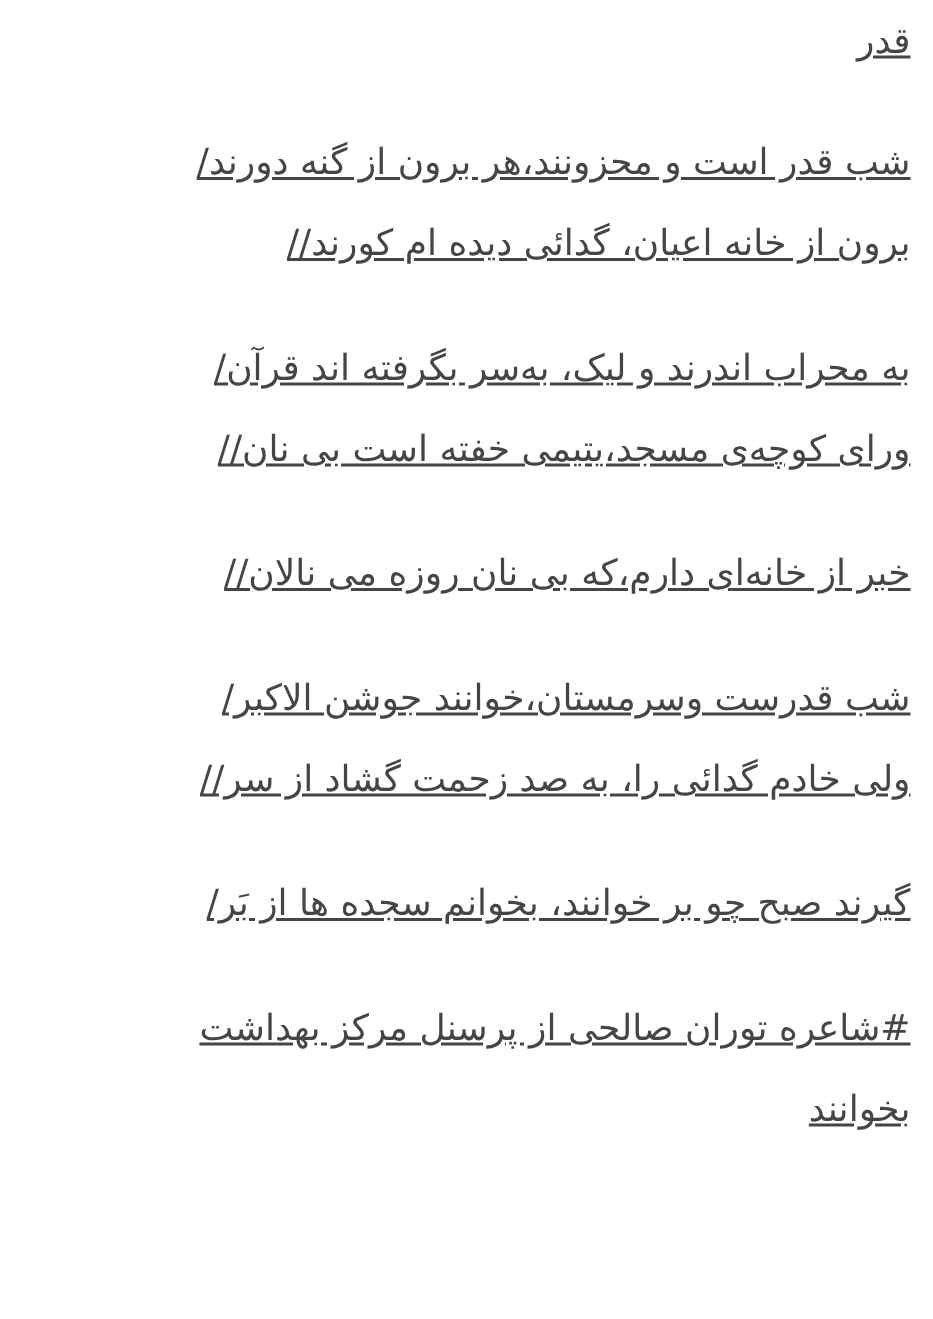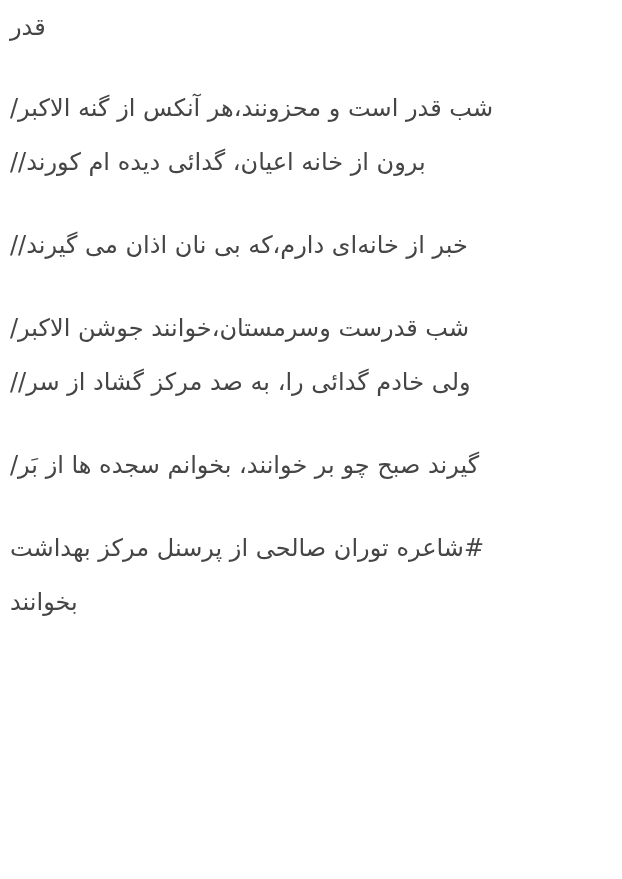--- a/index.html
+++ b/index.html
@@ -7,27 +7,28 @@
     padding: 0;
     background: #ffffff;
   }
   body {
     width: 622px;
     height: 879px;
     overflow: hidden;
   }
   .poem {
     direction: rtl;
-    text-align: left;
+    text-align: right;
     unicode-bidi: embed;
     padding: 0 15px 0 10px;
     color: #454545;
     font-family: "DejaVu Sans", sans-serif;
     font-size: 24px;
     line-height: 54px;
+    text-decoration: underline;
     -webkit-font-smoothing: antialiased;
   }
   .poem-title {
     margin: 0 0 27px 0;
     font-weight: 400;
   }
   .couplet {
     margin: 0 0 29px 0;
   }
   .verse-line {
@@ -38,32 +39,36 @@
   }
 </style>
 </head>
 <body>
 
 <div class="poem">
 
   <div class="poem-title">قدر</div>
 
   <div class="couplet">
-    <div class="verse-line">شب قدر است و محزونند،هر آنکس از گنه الاکبر/</div>
+    <div class="verse-line">شب قدر است و محزونند،هر برون از گنه دورند/</div>
     <div class="verse-line">برون از خانه اعیان، گدائی دیده ام کورند//</div>
   </div>
 
+  <div class="couplet">
+    <div class="verse-line">به محراب اندرند و لیک، به‌سر بگرفته اند قرآن/</div>
+    <div class="verse-line">ورای کوچه‌ی مسجد،یتیمی خفته است بی نان//</div>
+  </div>
 
   <div class="couplet">
-    <div class="verse-line">خبر از خانه‌ای دارم،که بی نان اذان می گیرند//</div>
+    <div class="verse-line">خبر از خانه‌ای دارم،که بی نان روزه می نالان//</div>
   </div>
 
   <div class="couplet">
     <div class="verse-line">شب قدرست وسرمستان،خوانند جوشن الاکبر/</div>
-    <div class="verse-line">ولی خادم گدائی را، به صد مرکز گشاد از سر//</div>
+    <div class="verse-line">ولی خادم گدائی را، به صد زحمت گشاد از سر//</div>
   </div>
 
   <div class="couplet">
     <div class="verse-line">گیرند صبح چو بر خوانند، بخوانم سجده ها از بَر/</div>
   </div>
 
   <div class="poem-footer">
     <div class="verse-line">#شاعره توران صالحی از پرسنل مرکز بهداشت</div>
     <div class="verse-line">بخوانند</div>
   </div>

